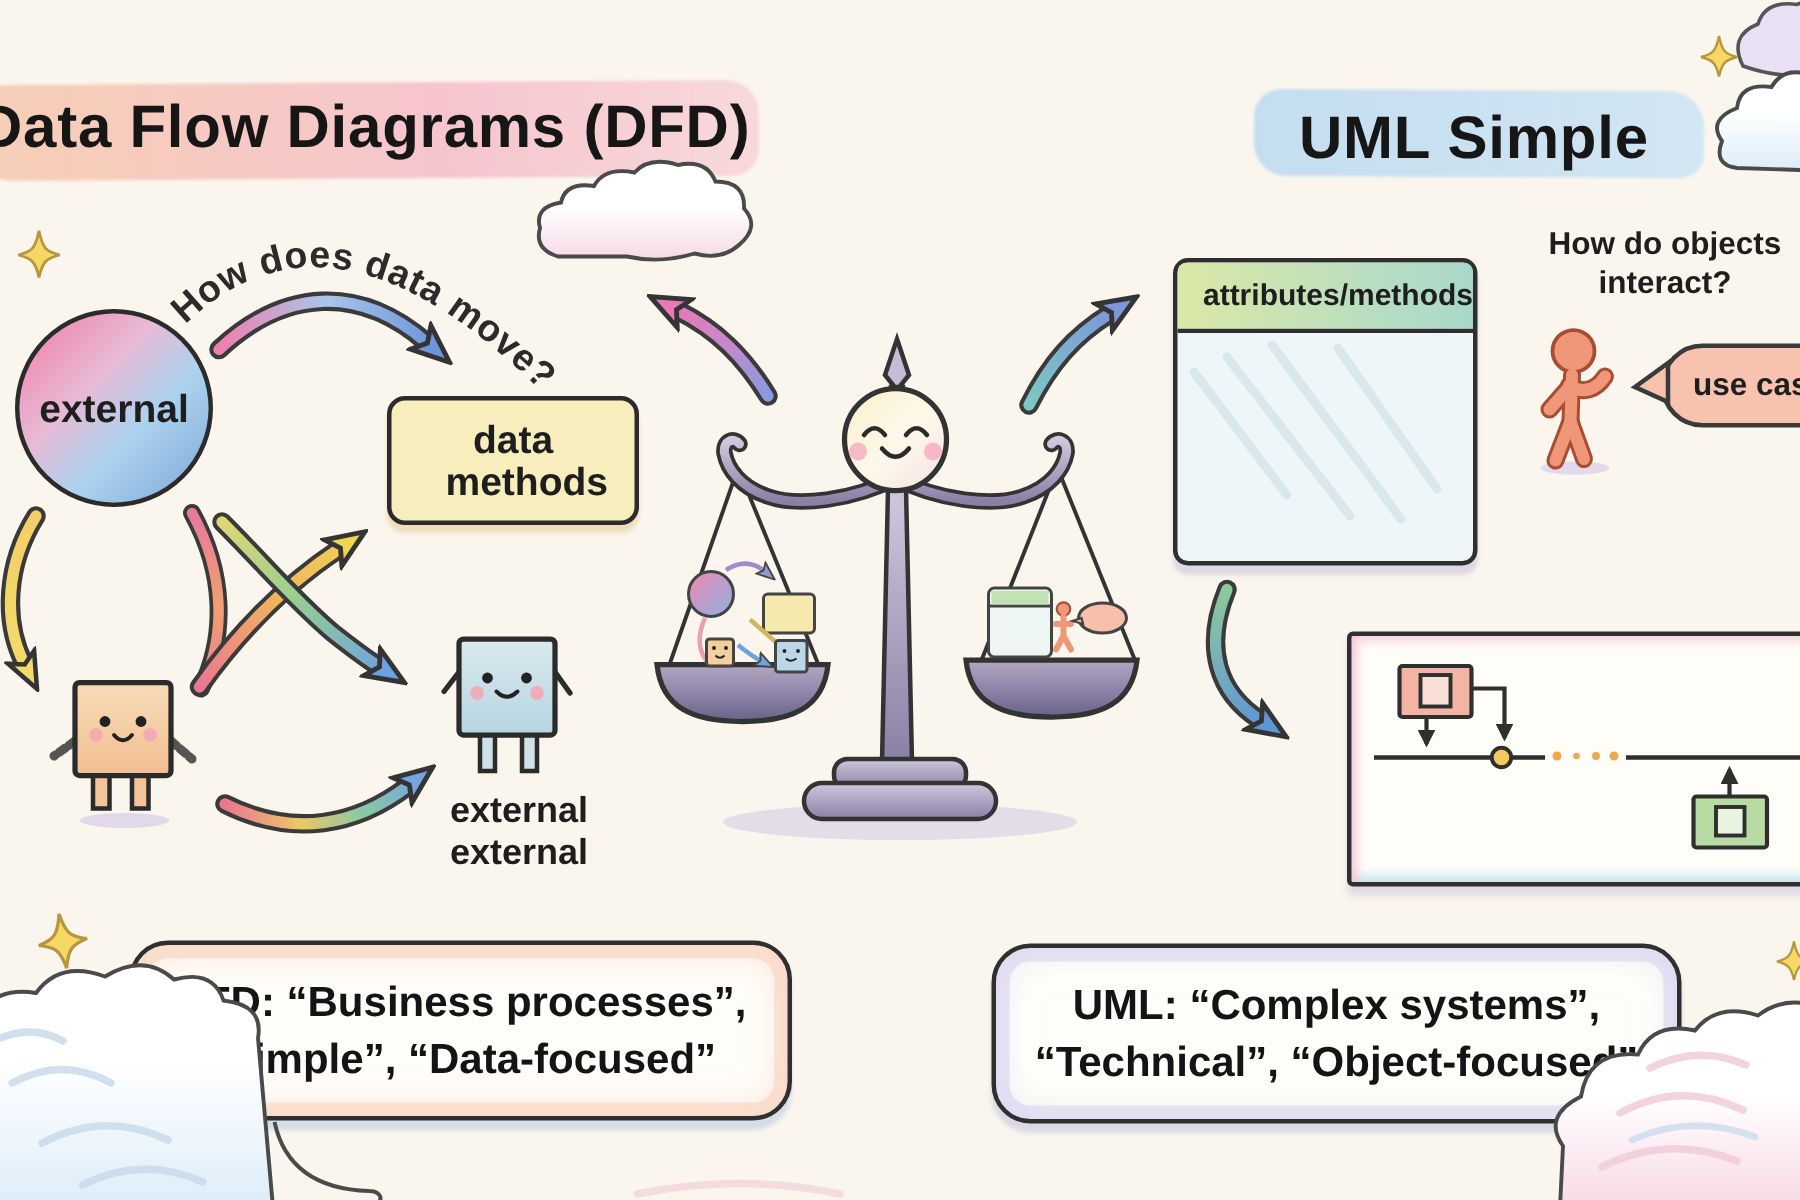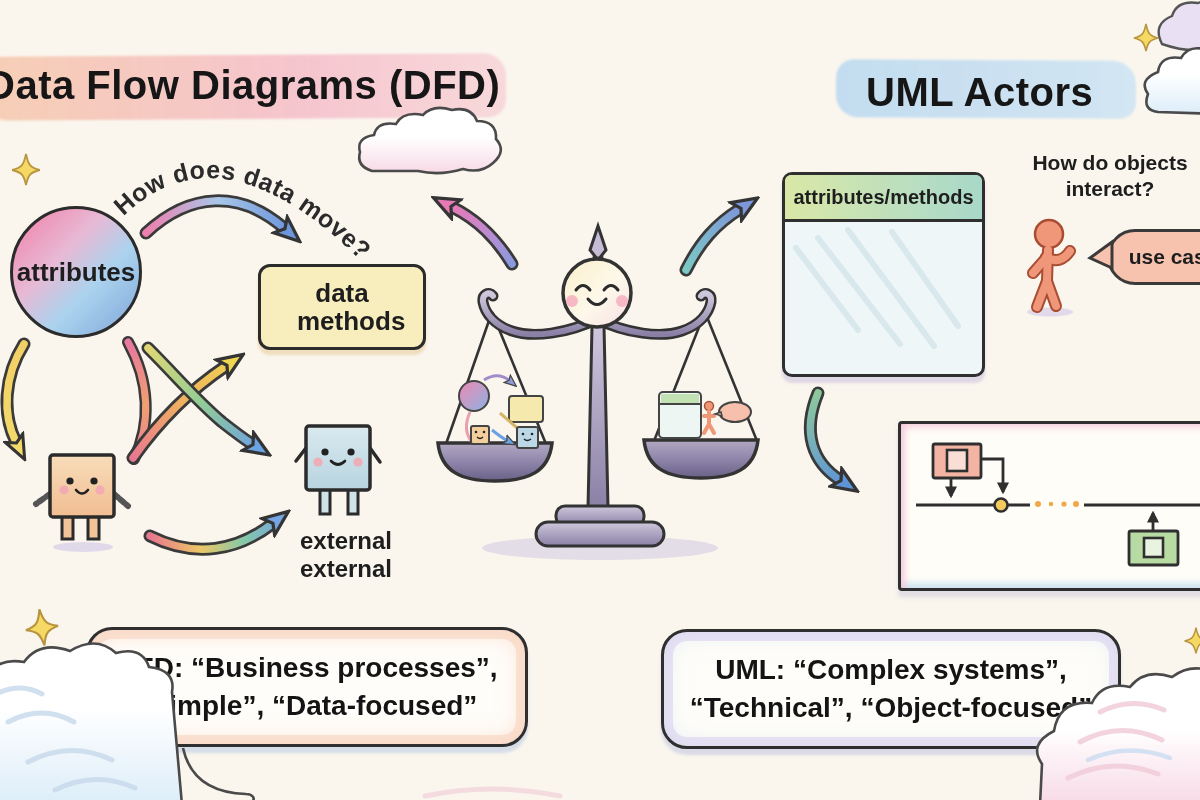--- a/index.html
+++ b/index.html
@@ -31,21 +31,21 @@
     border:3.5px solid #2b2b2b;background:#f8edbd;
     box-shadow:0 5px 3px rgba(226,190,130,.45);
     display:flex;align-items:center;justify-content:center;text-align:center;}
   .datastores-box .lbl{font-size:26px;font-weight:700;line-height:1.08;width:90px;}
 
   .class-box{left:782px;top:172px;width:203px;height:205px;border-radius:10px;
     border:3.5px solid #2f2f2f;background:#eef6f8;
     box-shadow:0 6px 3px rgba(198,190,220,.55);}
   .class-box .hdr{height:44px;border-bottom:3.5px solid #2f2f2f;border-radius:6px 6px 0 0;
     background:linear-gradient(90deg,#dae8a6,#b7ddc2 70%,#a8d8c8);
-    display:flex;align-items:center;justify-content:center;}
+    display:flex;align-items:center;justify-content:flex-end;}
   .class-box .hdr .lbl{font-size:20px;font-weight:700;}
 
   .seq-panel{left:898px;top:421px;width:344px;height:170px;border-radius:4px;
     border:3.5px solid #2f2f2f;background:#fffdf8;
     box-shadow:inset 7px 0 6px -3px rgba(246,198,216,.9),
                inset 0 7px 6px -3px rgba(246,205,220,.8),
                inset 0 -8px 6px -3px rgba(198,230,240,.9),
                0 6px 4px rgba(200,195,220,.5);}
 
   .bubble{left:1107px;top:229px;width:132px;height:56px;border-radius:30px;
@@ -69,21 +69,21 @@
 </style>
 </head>
 <body>
 
 <div class="stage">
 
   <div class="hl hl-dfd"></div>
   <div class="hl hl-uml"></div>
 
   <div class="shape processes-circle">
-    <span class="lbl">attributes</span>
+    <span class="lbl">external</span>
   </div>
 
   <div class="shape datastores-box">
     <span class="lbl">data methods</span>
   </div>
 
   <div class="shape class-box">
     <div class="hdr">
       <span class="lbl">attributes/methods</span>
     </div>
@@ -412,18 +412,18 @@
       <rect x="933" y="444" width="48" height="34" rx="2" fill="#f4b4a4" stroke="#2f2f2f" stroke-width="2.8"></rect>
       <rect x="947" y="450" width="20" height="21" fill="#f9ded6" stroke="#2f2f2f" stroke-width="2.6"></rect>
       <circle cx="1001" cy="505" r="6.5" fill="#f2cb5c" stroke="#2f2f2f" stroke-width="2.6"></circle>
       <path d="M1153,530 L1153,513" fill="none" stroke="#2f2f2f" stroke-width="2.8" marker-end="url(#mkBlack)"></path>
       <rect x="1129" y="531" width="49" height="34" rx="2" fill="#b7dba2" stroke="#2f2f2f" stroke-width="2.8"></rect>
       <rect x="1144" y="538" width="19" height="19" fill="#e9f4e0" stroke="#2f2f2f" stroke-width="2.6"></rect>
     </g>
   </svg>
 
   <div class="title" style="left:-14px;top:63px;">Data Flow Diagrams (DFD)</div>
-  <div class="title" style="left:866px;top:70px;">UML Actors</div>
+  <div class="title" style="left:866px;top:70px;">UML Simple</div>
 
   <div class="txt q-objects">How do objects interact?</div>
   <div class="txt ext-entities">external external</div>
 
 </div>
 
 </body></html>

